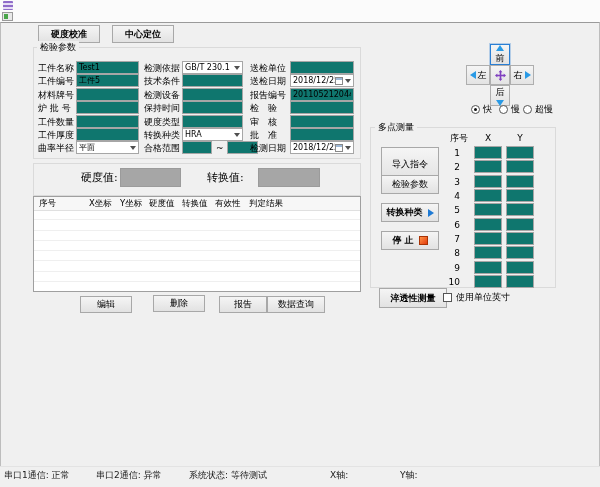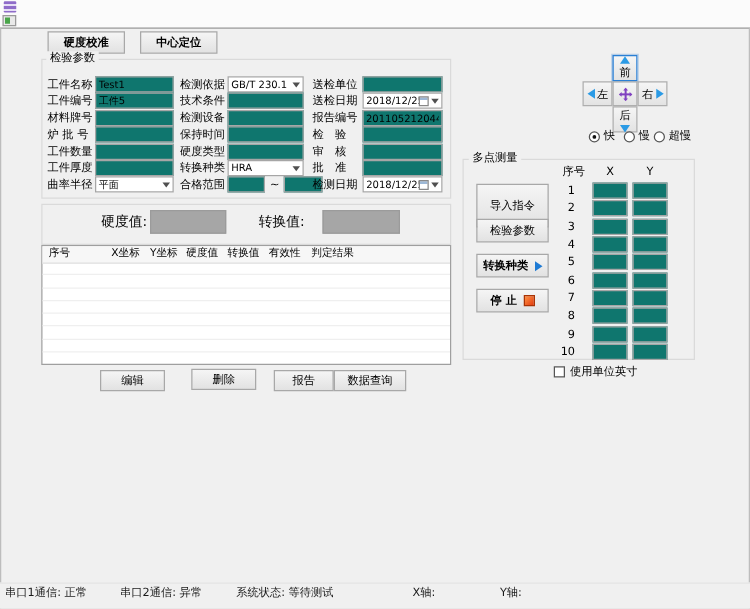--- a/index.html
+++ b/index.html
@@ -165,20 +165,21 @@
     <span class="tri right"></span>
   </div>
   <div id="jog-down" class="jogbtn">
     <span>后</span>
     <span class="tri down"></span>
   </div>
 
   <div id="multi-box" class="groupbox"></div>
   <div id="multi-label" class="group-label">多点测量</div>
 
+  <button id="btn-hard" class="win-btn bold">淬透性测量</button>
   <div id="inch-check">
     <span class="cbox"></span>
     <span>使用单位英寸</span>
   </div>
 
   <div id="statusline"></div>
 <div class="flabel" style="left: 38px; top: 62px;">工件名称</div>
     <input class="tb" value="Test1" style="left: 76px; top: 61px; width: 63px;">
     <div class="flabel" style="left: 38px; top: 75px;">工件编号</div>
     <input class="tb" value="工件5" style="left: 76px; top: 74px; width: 63px;">

